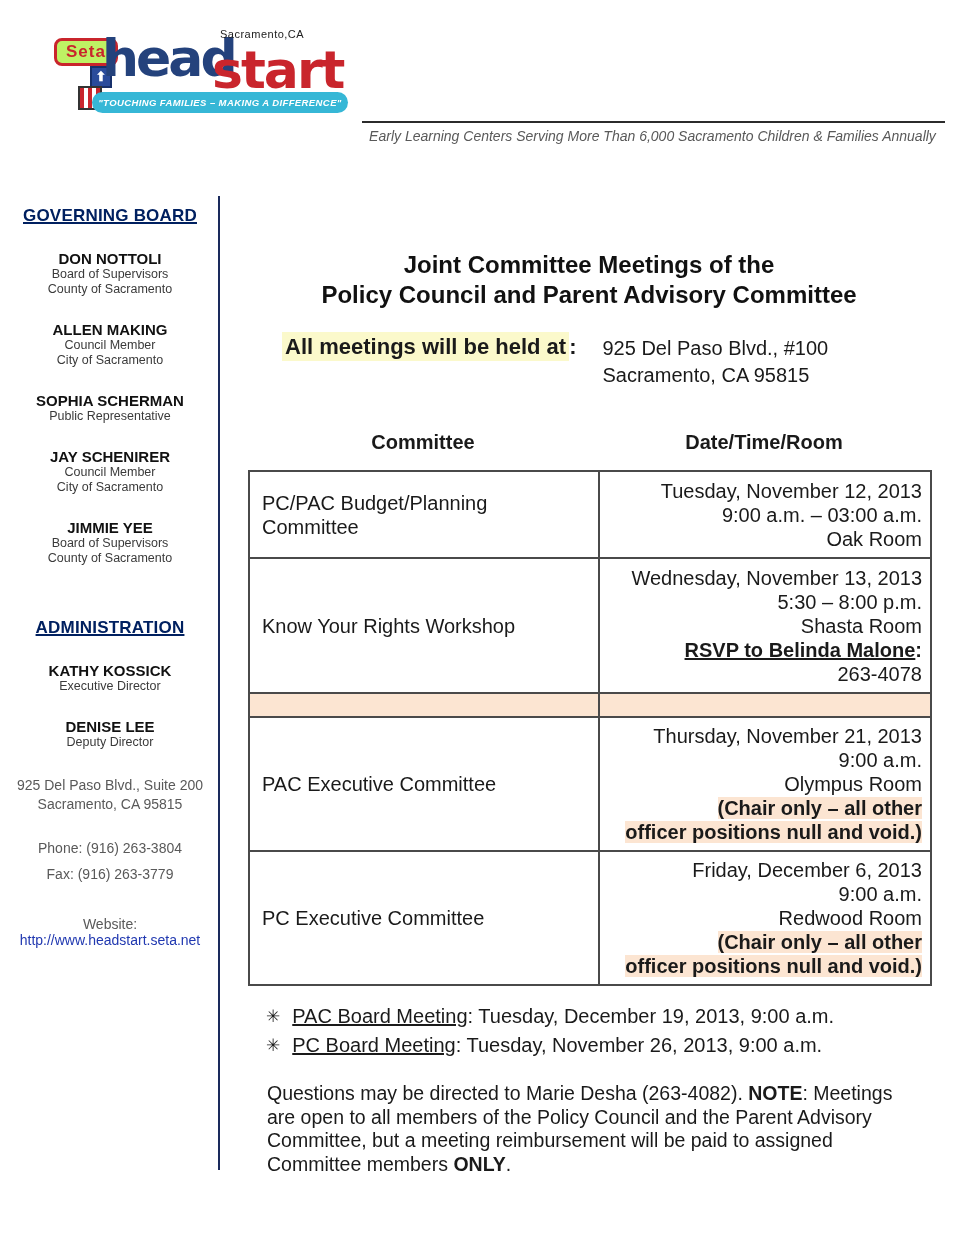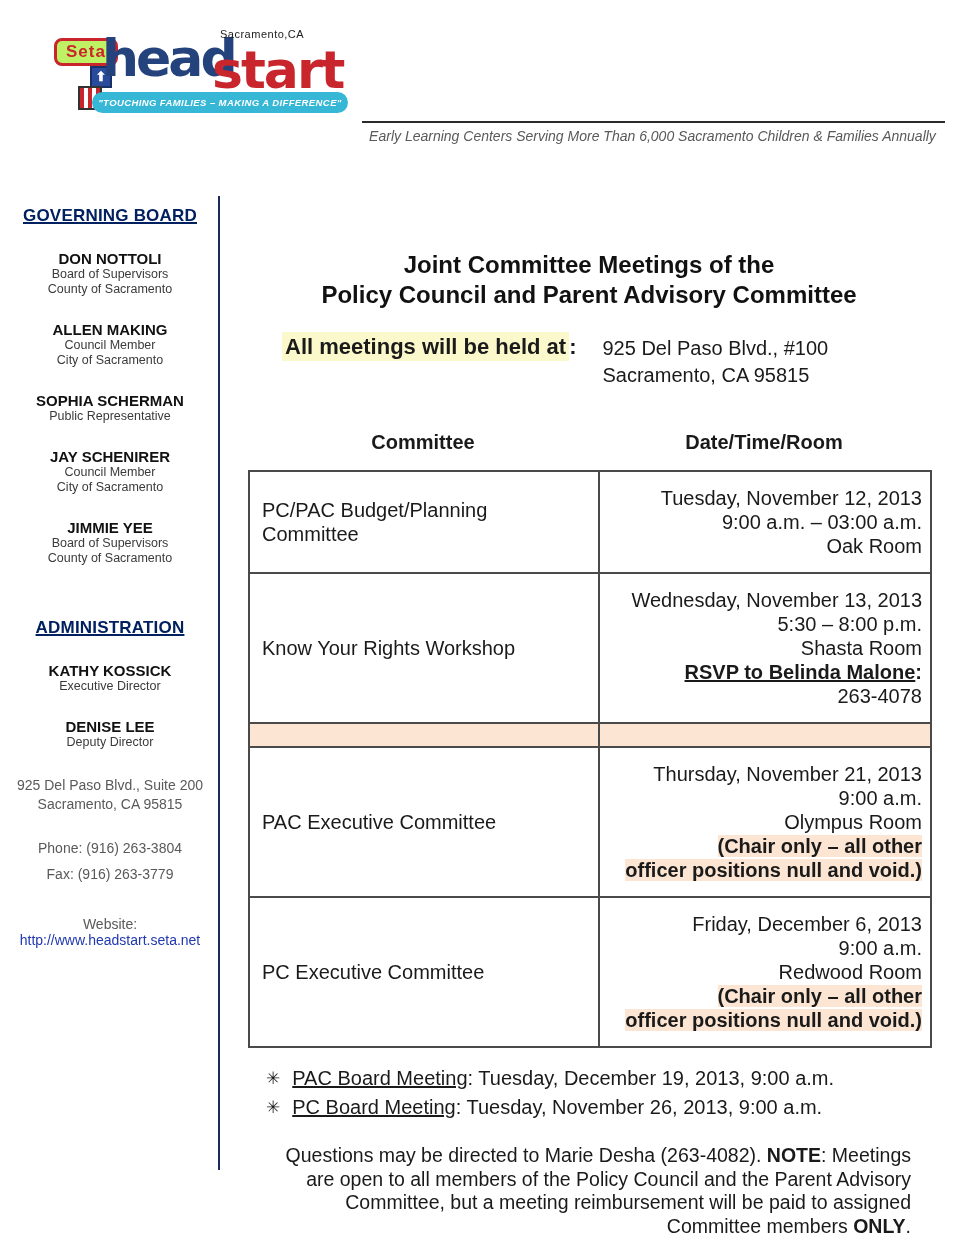--- a/index.html
+++ b/index.html
@@ -77,35 +77,35 @@
   .hl-yellow { background:#fbf9cb; padding:2px 3px; }
   .held-colon { font-size:22px; font-weight:bold; }
   .held-addr { margin-left:26px; font-size:20px; line-height:27px; padding-top:1px; }
 
   .tbl-headers { margin-top:42px; display:grid; grid-template-columns:350px 332px; }
   .tbl-headers div { text-align:center; font-size:20px; font-weight:bold; }
 
   table.meetings { margin-top:16px; border-collapse:collapse; width:682px; table-layout:fixed; }
   table.meetings td { border:2px solid #4a4a4a; font-size:20px; line-height:24px; vertical-align:middle; }
   td.committee { width:350px; padding:4px 44px 4px 12px; text-align:left; }
-  td.datetime { width:332px; padding:14px 8px; text-align:right; }
+  td.datetime { width:332px; padding:6px 8px; text-align:right; }
   .dt-line { display:block; }
   .rsvp-label { font-weight:bold; text-decoration:underline; }
   .rsvp-colon { font-weight:bold; }
   .chair-line { display:block; }
   .chair-line span { background:#fce5d2; font-weight:bold; }
   tr.spacer-row td { height:24px; background:#fce5d2; padding:0; }
   tr.r1 { height:87px; } tr.r2 { height:135px; } tr.r3 { height:117px; } tr.r4 { height:120px; }
 
   .bullets { margin-top:16px; padding-left:18px; font-size:20px; line-height:29px; }
   .bullet-item { white-space:nowrap; }
   .bullet-star { display:inline-block; margin-right:12px; font-size:17px; vertical-align:1px; }
   .meeting-label { text-decoration:underline; }
 
-  .footer-note { margin:22px auto 0; width:644px; text-align:right; font-size:19.5px; line-height:23.5px; }
+  .footer-note { margin:22px auto 0; width:644px; text-align:left; font-size:19.5px; line-height:23.5px; }
   .footer-note b { font-weight:bold; }
 </style>
 </head>
 <body>
 
 <div class="page">
 
   <div class="logo-block">
     <div class="seta-badge">Seta</div>
     <div class="blocks-icon">

